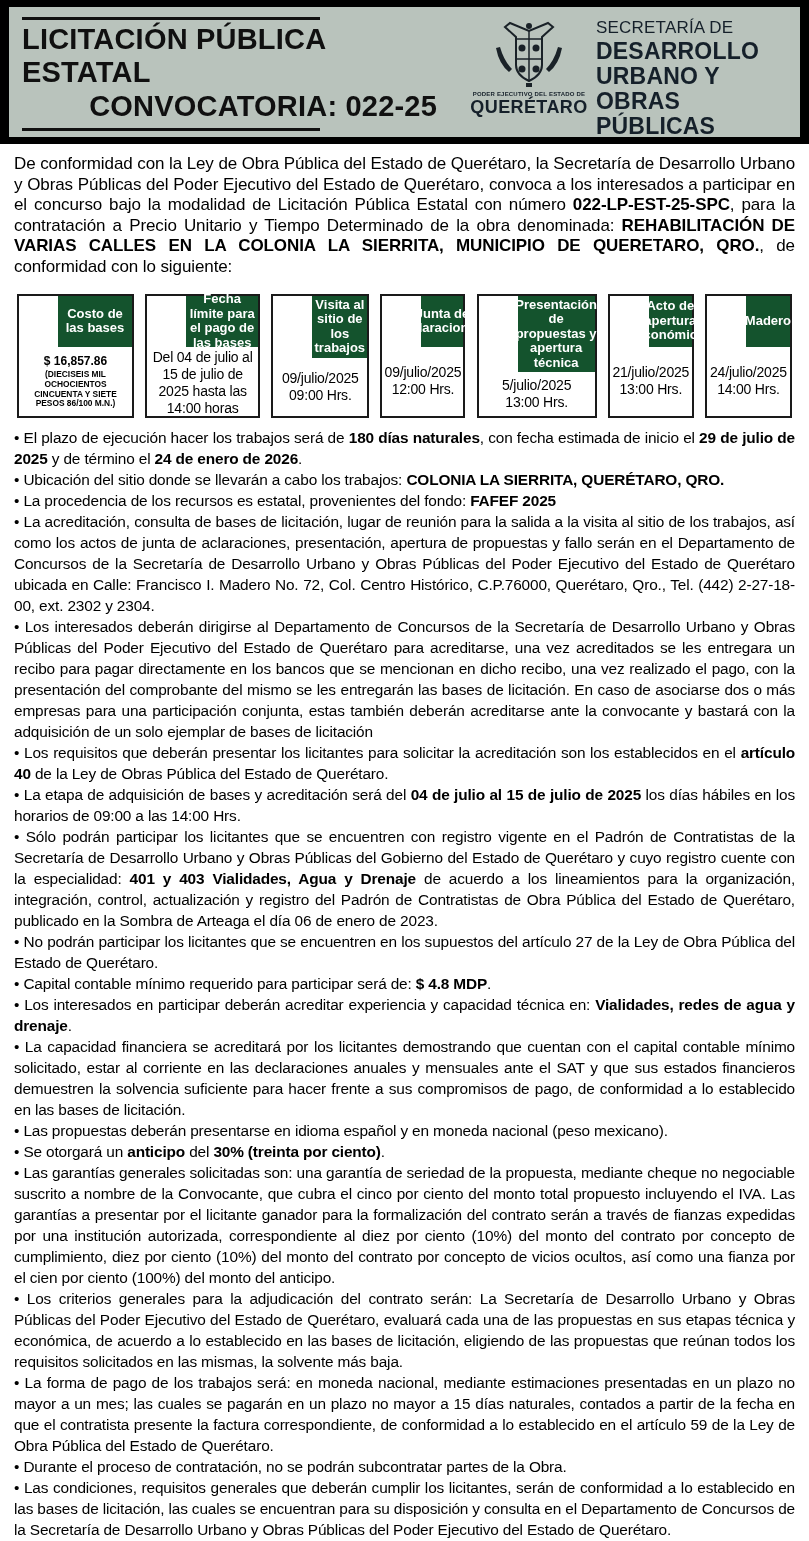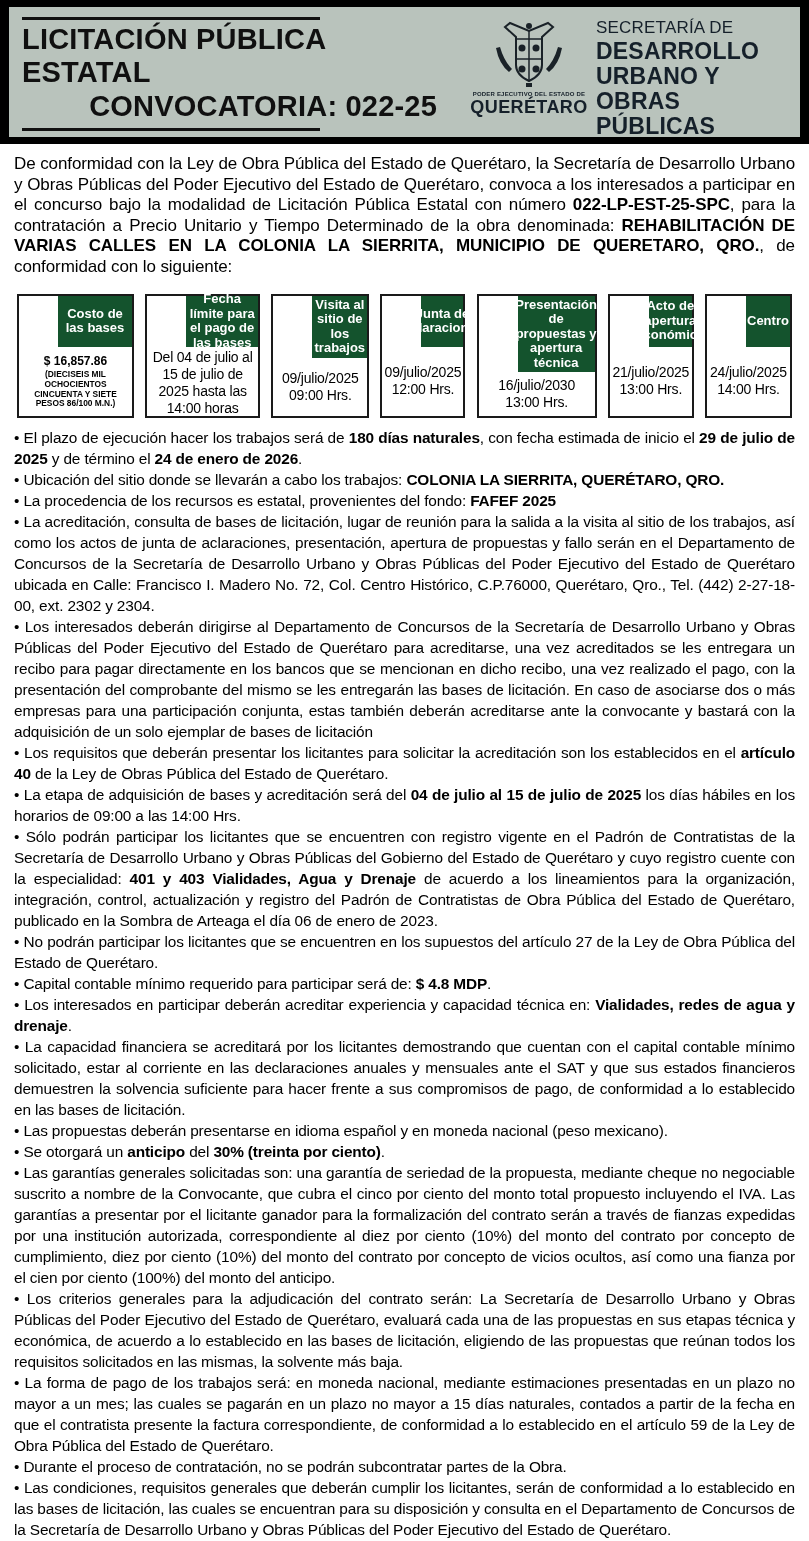--- a/index.html
+++ b/index.html
@@ -127,33 +127,33 @@
         <div class="sched-col">
           <div class="sched-head">Junta de Aclaraciones</div>
           <div class="sched-body">
             <div class="v-date">09/julio/2025</div>
             <div class="v-date">12:00 Hrs.</div>
           </div>
         </div>
         <div class="sched-col">
           <div class="sched-head">Presentación de propuestas y apertura técnica</div>
           <div class="sched-body">
-            <div class="v-date">16/julio/2030</div>
+            <div class="v-date">5/julio/2025</div>
             <div class="v-date">13:00 Hrs.</div>
           </div>
         </div>
         <div class="sched-col">
           <div class="sched-head">Acto de apertura económica</div>
           <div class="sched-body">
             <div class="v-date">21/julio/2025</div>
             <div class="v-date">13:00 Hrs.</div>
           </div>
         </div>
         <div class="sched-col">
-          <div class="sched-head">Centro</div>
+          <div class="sched-head">Madero</div>
           <div class="sched-body">
             <div class="v-date">24/julio/2025</div>
             <div class="v-date">14:00 Hrs.</div>
           </div>
         </div>
       </div>
 
     <div class="bullets" id="bullets">
         <p class="bullet">• <span>El plazo de ejecución hacer los trabajos será de </span><span class="seg-b">180 días naturales</span><span>, con fecha estimada de inicio el </span><span class="seg-b">29 de julio de 2025</span><span> y de término el </span><span class="seg-b">24 de enero de 2026</span><span>.</span></p>
         <p class="bullet">• <span>Ubicación del sitio donde se llevarán a cabo los trabajos: </span><span class="seg-b">COLONIA LA SIERRITA, QUERÉTARO, QRO.</span></p>

